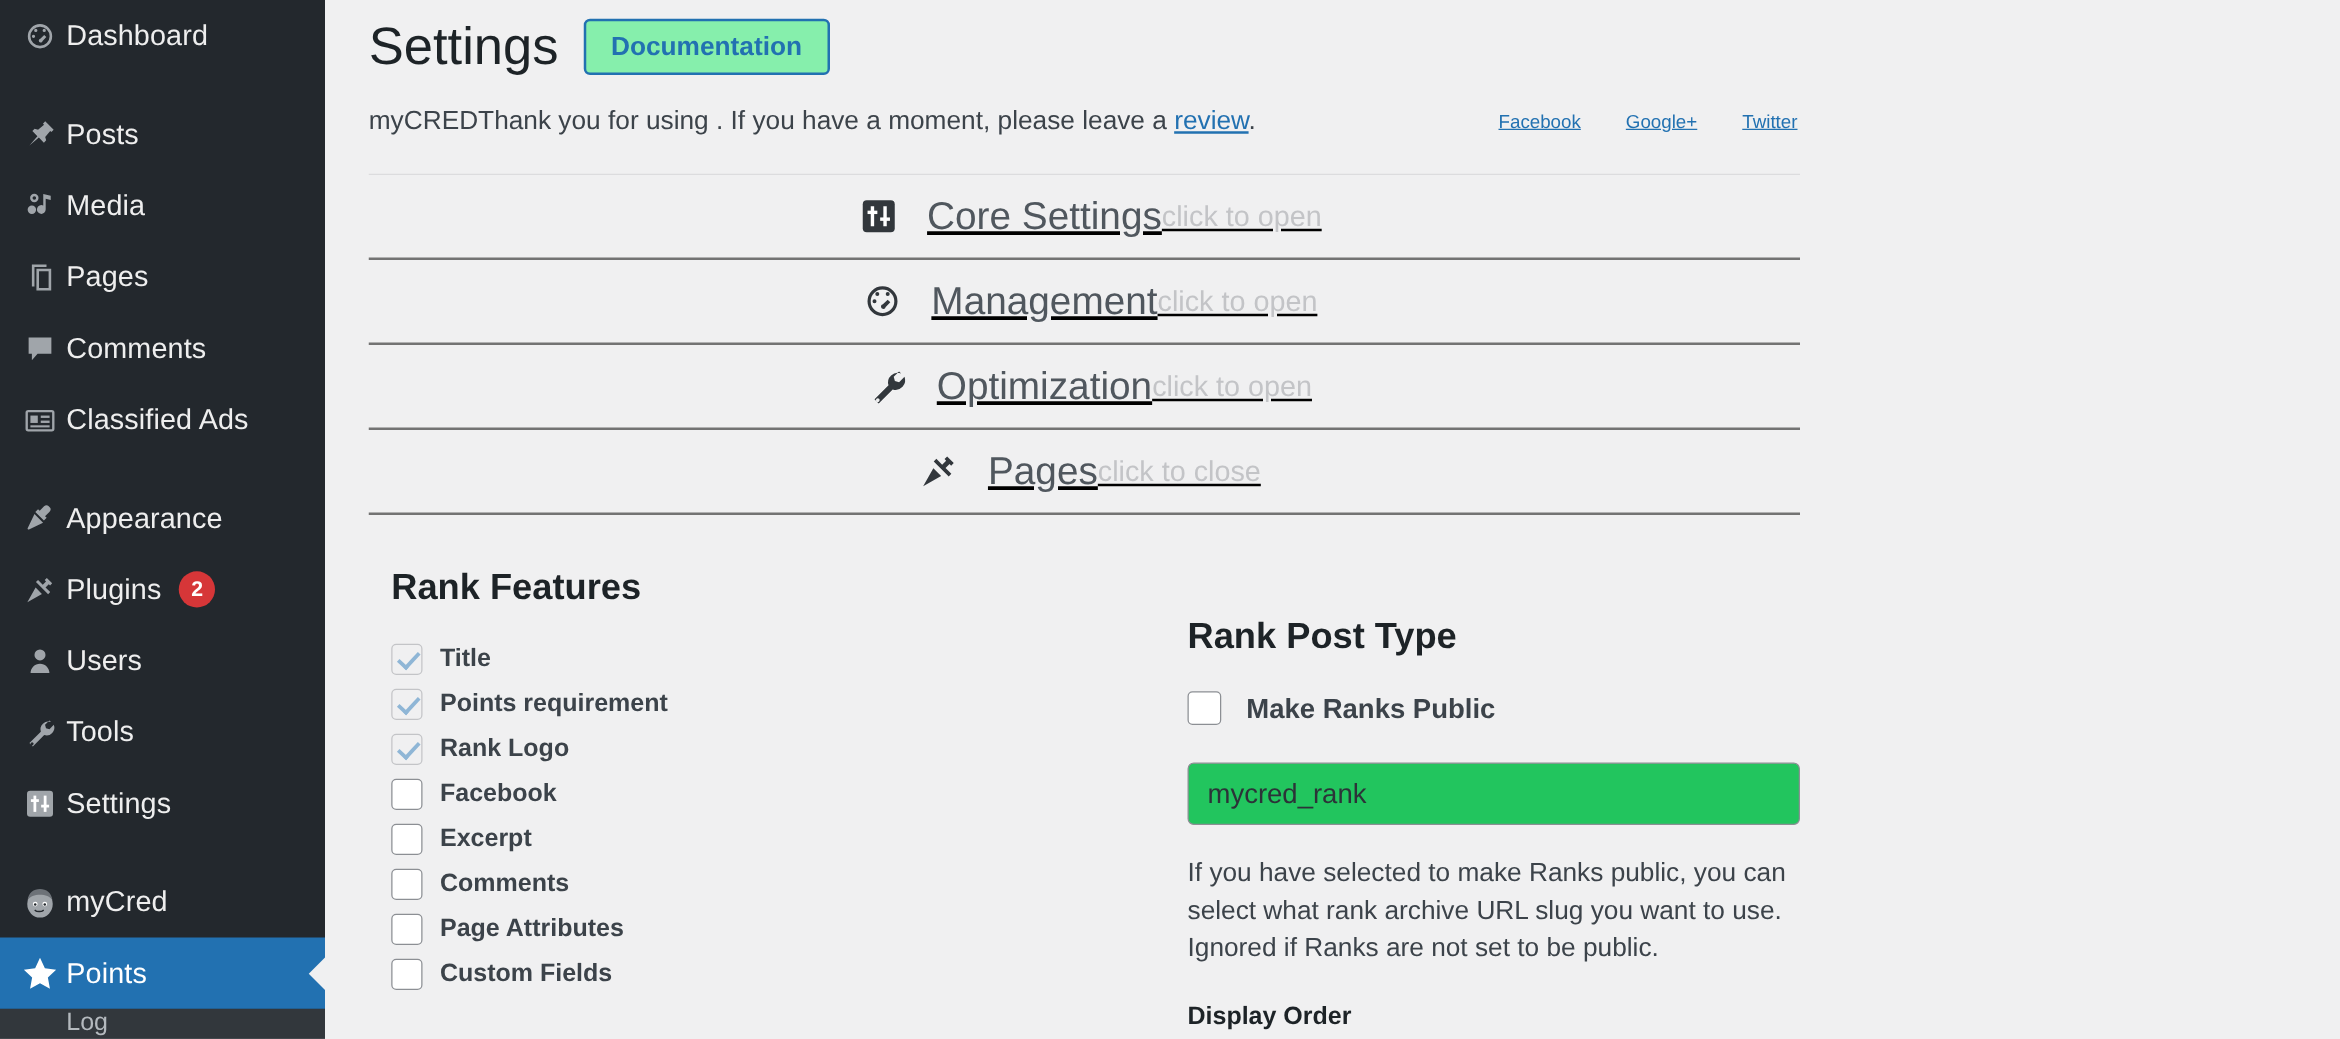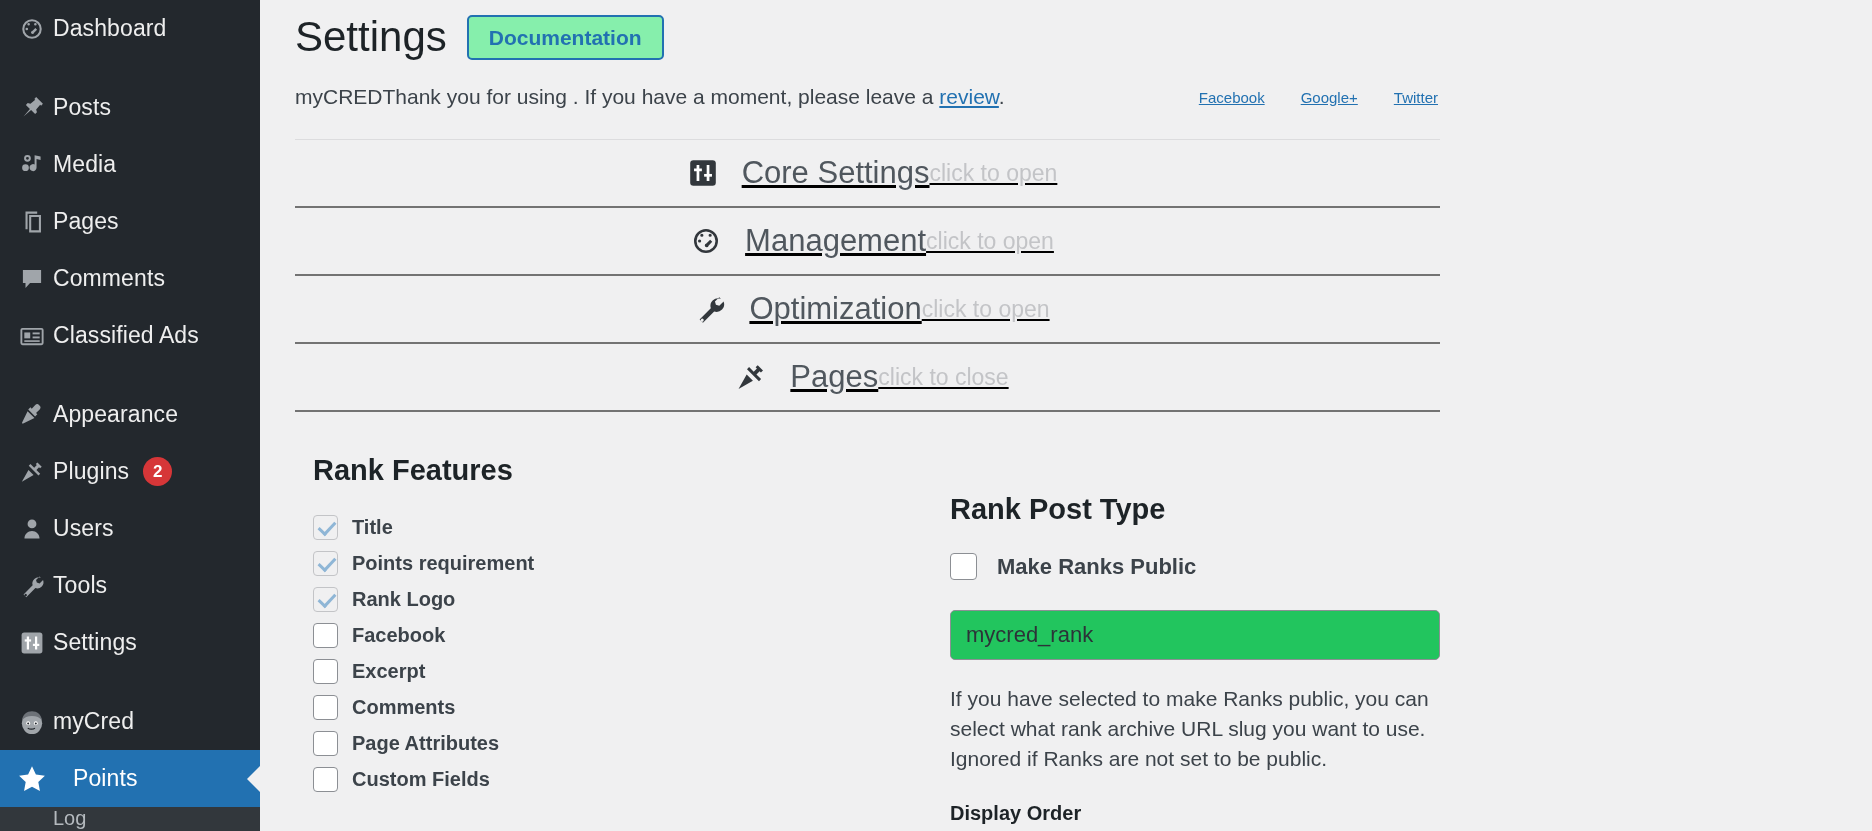--- a/index.html
+++ b/index.html
@@ -29,21 +29,21 @@
     position: relative;
     cursor: pointer;
   }
   .nav-item .ic {
     width: 42px; flex: 0 0 42px;
     display: flex; align-items: center; justify-content: center;
     color: #a0a5aa;
   }
   .nav-item .ic svg { display: block; }
   .nav-item .lbl { color: #eee; font-size: 23px; letter-spacing: .1px; }
-  .nav-item.active { background: #2271b1; gap: 20px; }
+  .nav-item.active { background: #2271b1; }
   .nav-item.active .lbl { color: #fff; }
   .nav-item.active .ic { color: #fff; }
   .nav-item.active::after {
     content: ""; position: absolute; right: -1px; top: 50%;
     transform: translateY(-50%);
     border-style: solid;
     border-width: 14px 14px 14px 0;
     border-color: transparent #f0f0f1 transparent transparent;
   }
   .badge {

